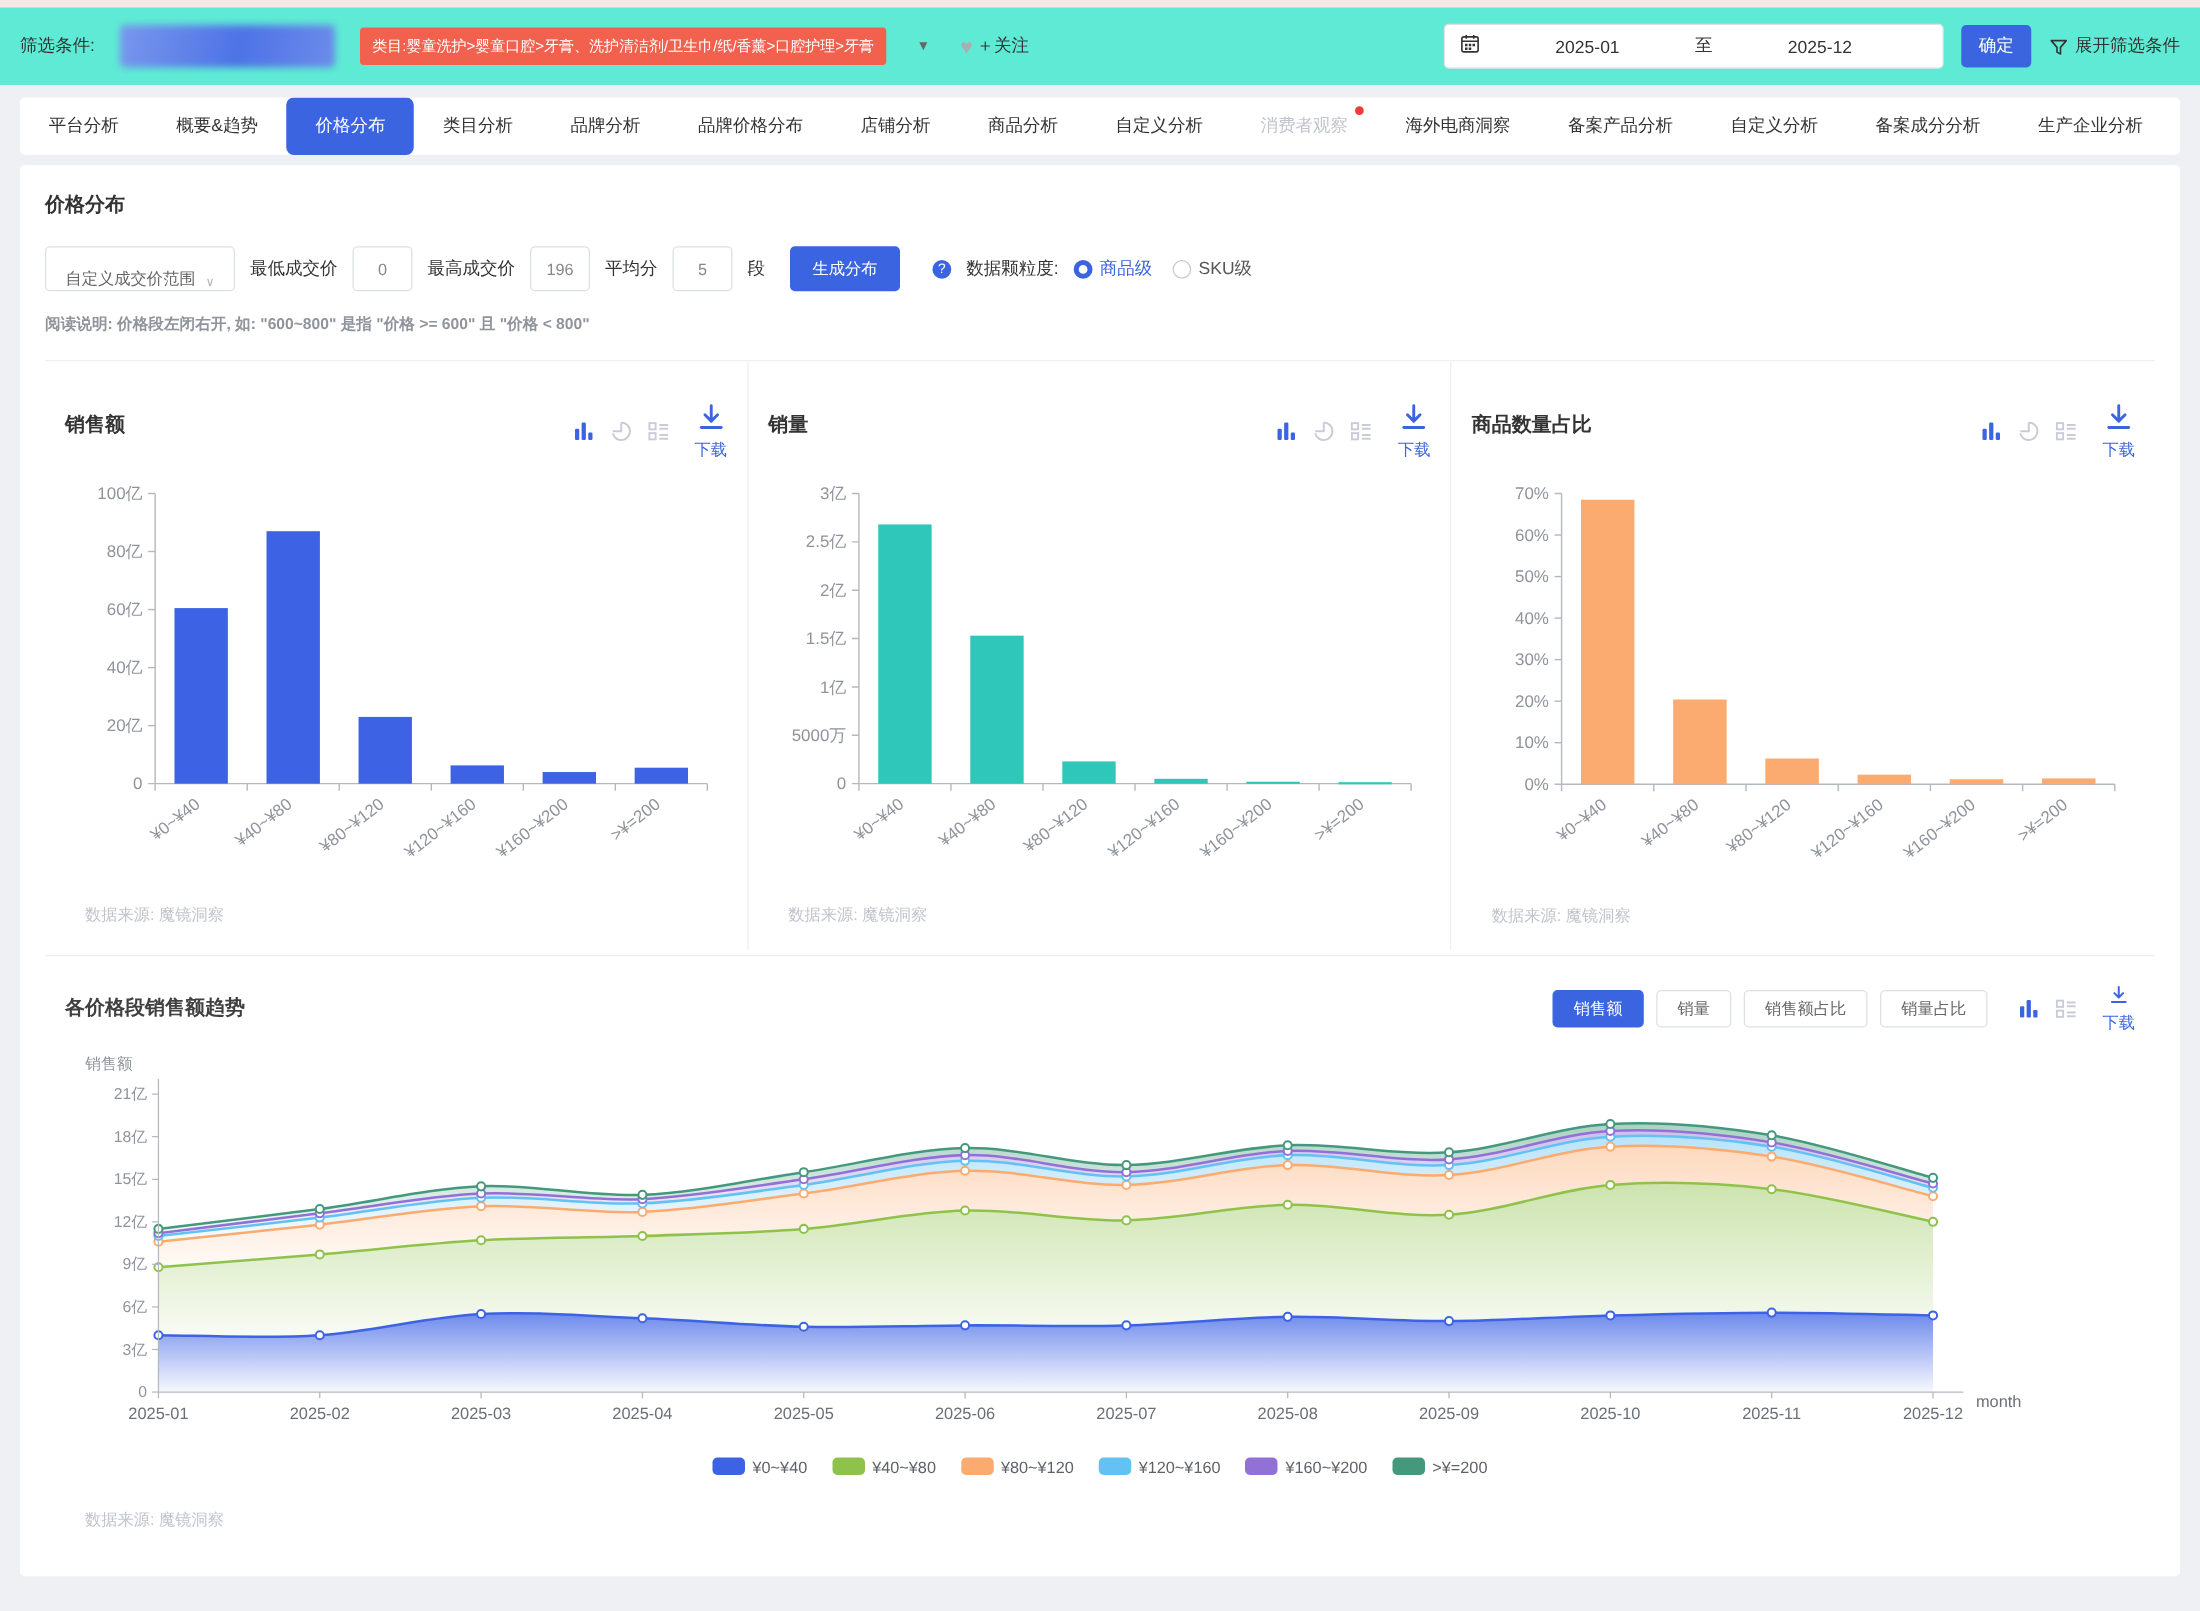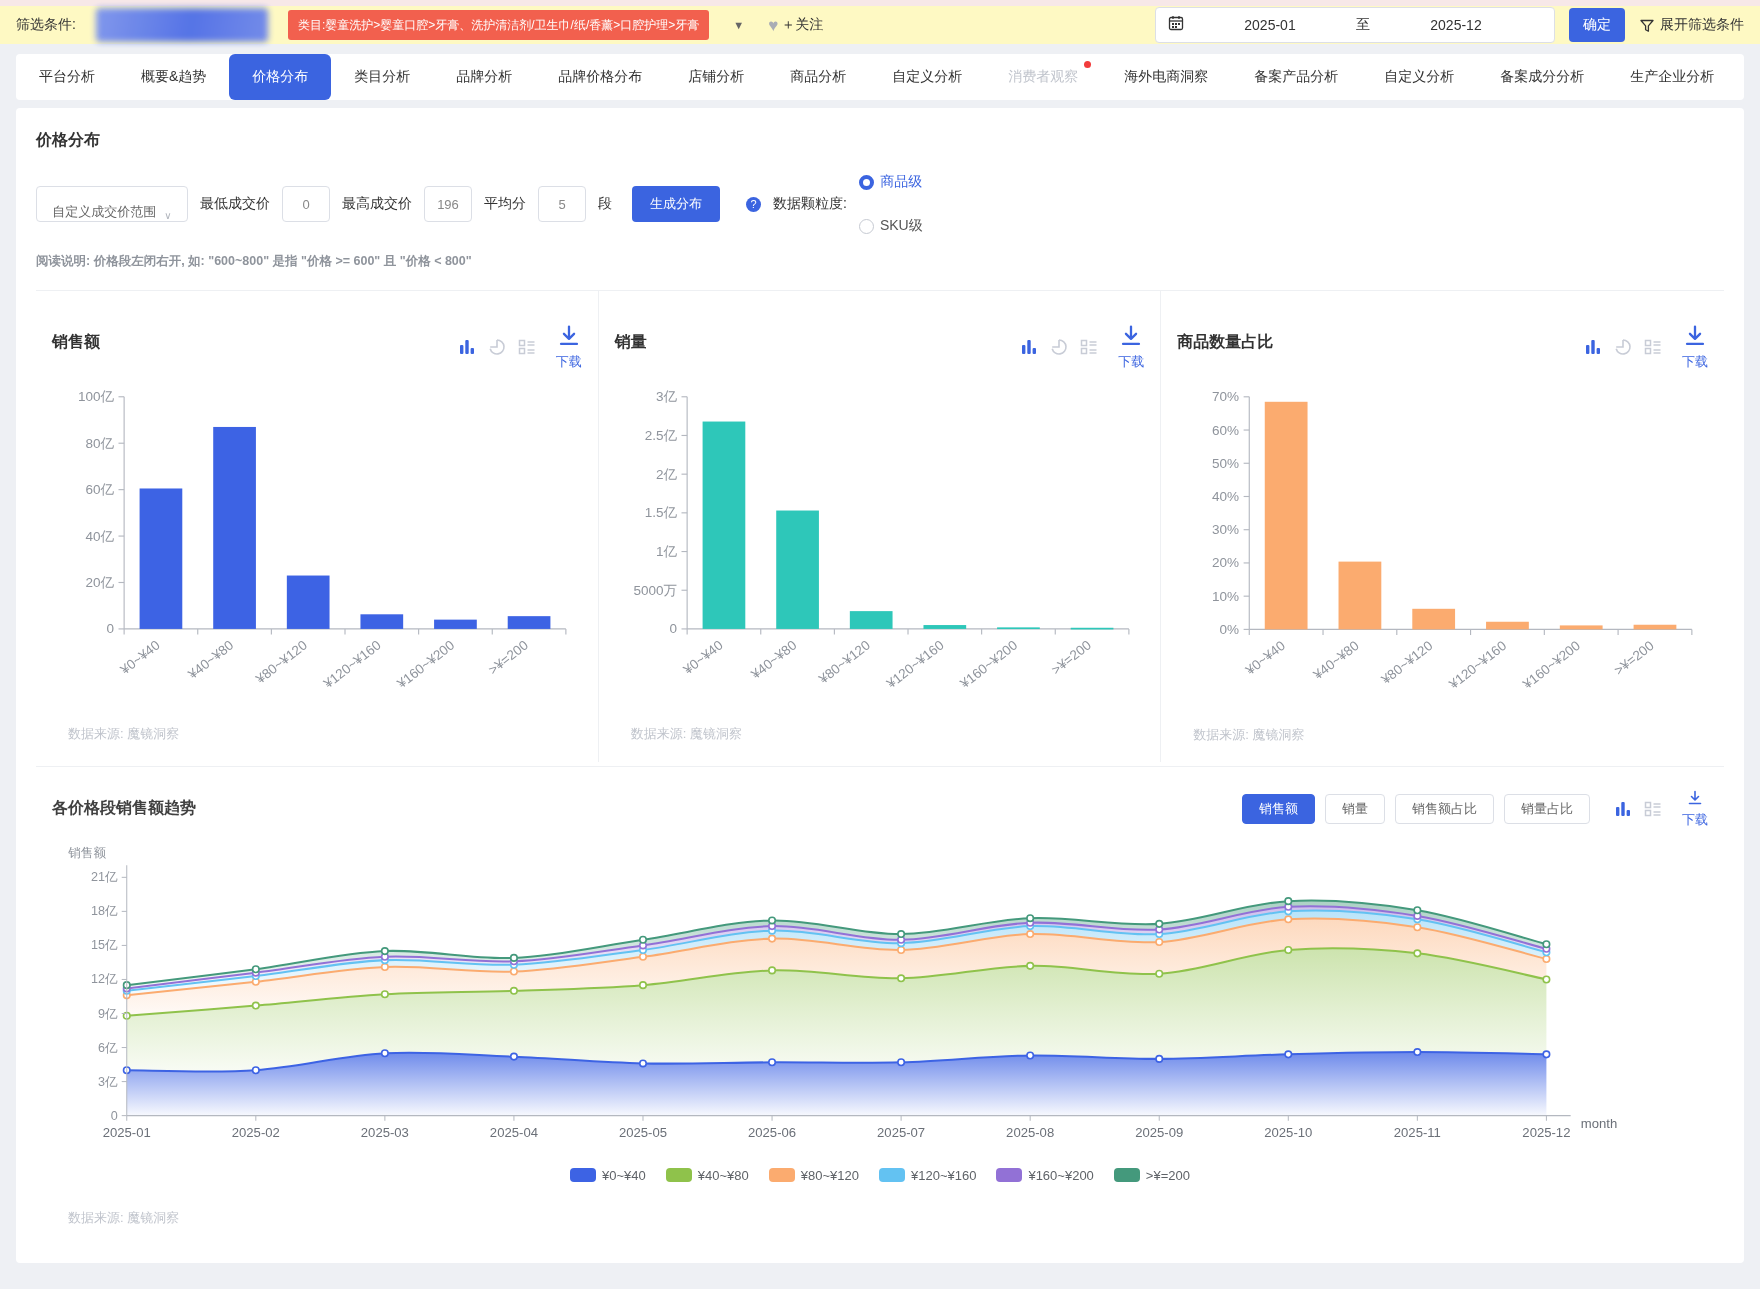--- a/index.html
+++ b/index.html
@@ -1,20 +1,20 @@
 <!DOCTYPE html>
 <html><head>
 <meta charset="utf-8">
 <style>
   *{box-sizing:border-box;margin:0;padding:0;font-family:"Liberation Sans","DejaVu Sans",sans-serif;}
   html,body{background:#eef0f4;}
   .page{width:1760px;min-height:1289px;margin:0 auto;background:#eef0f4;padding-bottom:30px;}
   .top-strip{height:6px;background:#f7e8e8;}
   
-  .topbar{height:38px;background:#fef9c3;display:flex;align-items:center;padding:0 16px;gap:20px;}
+  .topbar{height:62px;background:#5eead4;display:flex;align-items:center;padding:0 16px;gap:20px;}
   .filter-label{font-size:14px;color:#333;white-space:nowrap;}
   .blur-input{width:172px;height:34px;border-radius:4px;background:linear-gradient(100deg,#7b93ef,#4d6de8 55%,#6d86ec);filter:blur(3px);opacity:.95;}
   .cat-tag{background:#f2604e;color:#fff;font-size:12px;height:30px;display:flex;align-items:center;padding:0 10px;border-radius:3px;max-width:440px;white-space:nowrap;cursor:pointer;}
   .caret-btn{color:#666;font-size:11px;padding:0 4px;cursor:pointer;}
   .caret-btn::before{content:"▼";}
   .follow{display:flex;align-items:center;gap:3px;cursor:pointer;font-size:14px;color:#333;}
   .heart{color:#a9adb5;font-size:17px;line-height:1;}
   .heart::before{content:"♥";}
   .tb-right{margin-left:auto;display:flex;align-items:center;gap:14px;}
   .date-range{width:400px;height:36px;border:1px solid #dcdfe6;border-radius:4px;display:flex;align-items:center;padding:0 12px;background:#fff;}
@@ -146,21 +146,21 @@
       <span class="ctl-label">最低成交价</span>
       <input class="num-input" value="0" style="">
       <span class="ctl-label">最高成交价</span>
       <input class="num-input" value="196" style="">
       <span class="ctl-label">平均分</span>
       <input class="num-input" value="5" style="">
       <span class="ctl-label">段</span>
       <button class="btn-primary" style="margin-left:8px;height:36px;padding:0 18px;font-size:13px;">生成分布</button>
       <span class="qicon"></span>
       <span class="ctl-label">数据颗粒度:</span>
-      <span id="granularity" style="display:flex;align-items:center;gap:26px;flex-direction:column;">
+      <span id="granularity" style="display:flex;align-items:center;gap:16px;">
           <span class="radio-row">
             <span class="radio sel"></span>
             <span class="radio-label sel">商品级</span>
           </span>
           <span class="radio-row">
             <span class="radio unsel"></span>
             <span class="radio-label unsel">SKU级</span>
           </span>
         </span>
     </div>

